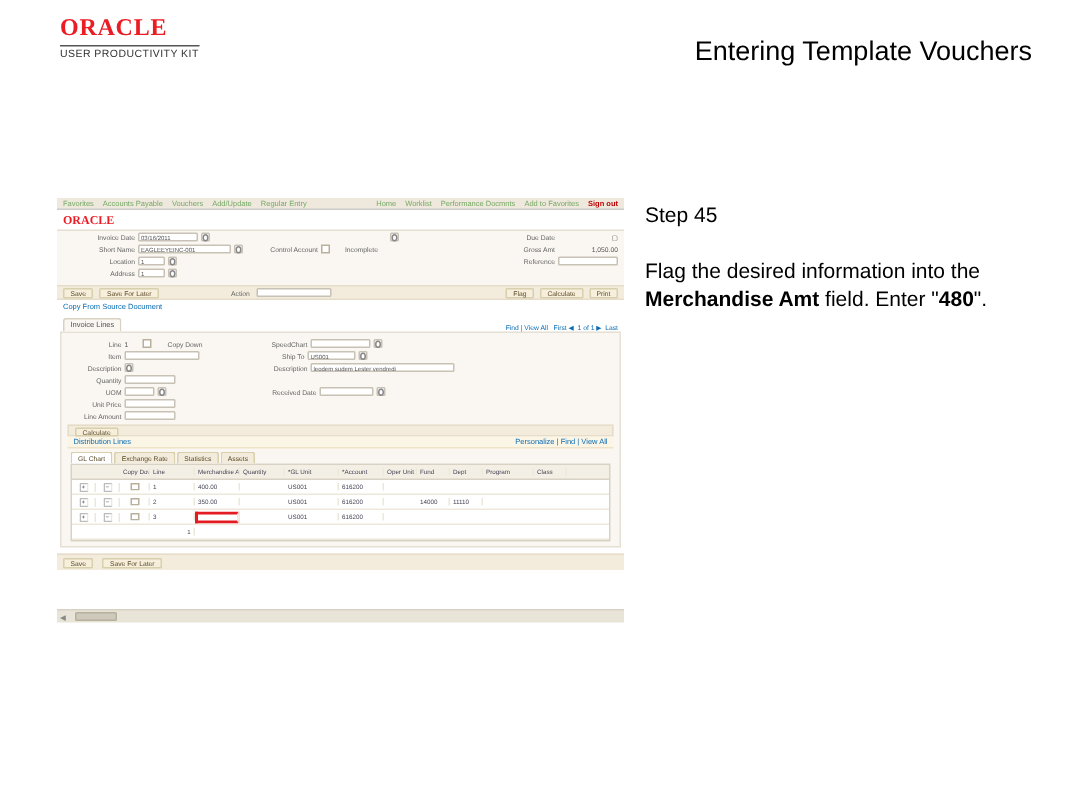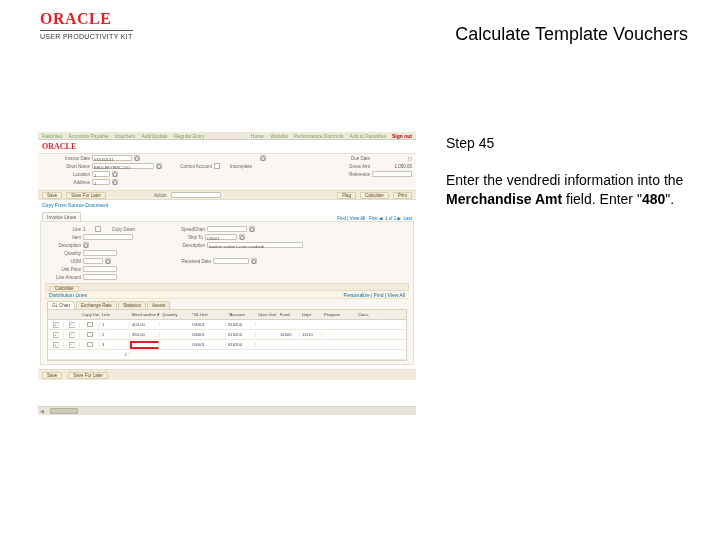--- a/index.html
+++ b/index.html
@@ -7,21 +7,21 @@
   .slide { position: relative; width: 720px; height: 540px; background: #fff; }
 
   
   .header { position: absolute; top: 10px; left: 0; right: 0; height: 48px; }
   .logo-wrap { position: absolute; left: 40px; top: 0; }
   .logo-oracle { font-family: Georgia, 'Times New Roman', serif; font-size: 16px; font-weight: bold; color: #ec1c24; letter-spacing: 0.5px; }
   .logo-upk { font-size: 7px; letter-spacing: 0.3px; color: #333; margin-top: 2px; border-top: 1px solid #555; padding-top: 2px; }
   .title { position: absolute; right: 32px; top: 14px; font-size: 18px; }
 
   
-  .instruct { position: absolute; left: 446px; top: 134px; width: 250px; font-size: 14px; line-height: 1.35; }
+  .instruct { position: absolute; left: 430px; top: 134px; width: 250px; font-size: 14px; line-height: 1.35; }
   .instruct .step { margin-bottom: 18px; }
   .instruct strong { font-weight: bold; }
 
   
   .shot { position: absolute; left: 38px; top: 132px; width: 378px; height: 286px; background: #fff; overflow: hidden; font-size: 5px; color: #555; }
   .top-tabs { height: 8px; background: #efe8dd; border-bottom: 1px solid #ccc; padding: 1px 4px; display:flex; gap:6px; align-items:center; }
   .top-tabs span { color: #7a6; font-size:5px; }
   .top-tabs .sel { color:#b00; font-weight:bold; }
   .logo2 { padding: 2px 4px; }
   .logo2 .o2 { font-family: Georgia, serif; font-size: 8px; font-weight: bold; color: #ec1c24; }
@@ -55,27 +55,27 @@
 </head>
 <body>
 
 <div class="slide">
 
   <div class="header">
     <div class="logo-wrap">
       <div class="logo-oracle">ORACLE</div>
       <div class="logo-upk">USER PRODUCTIVITY KIT</div>
     </div>
-    <div class="title">Calculate Template Vouchers</div>
+    <div class="title">Entering Template Vouchers</div>
   </div>
 
   <div class="instruct">
     <div class="step">Step 45</div>
     <div>
-      <span>Enter the vendredi information into the </span><strong>Merchandise Amt</strong><span> field. Enter "</span><strong>480</strong><span>".</span>
+      <span>Flag the desired information into the </span><strong>Merchandise Amt</strong><span> field. Enter "</span><strong>480</strong><span>".</span>
     </div>
   </div>
 
   <div class="shot">
     <div class="top-tabs">
       <span>Favorites</span>
       <span>Accounts Payable</span>
       <span>Vouchers</span>
       <span>Add/Update</span>
       <span>Regular Entry</span>

